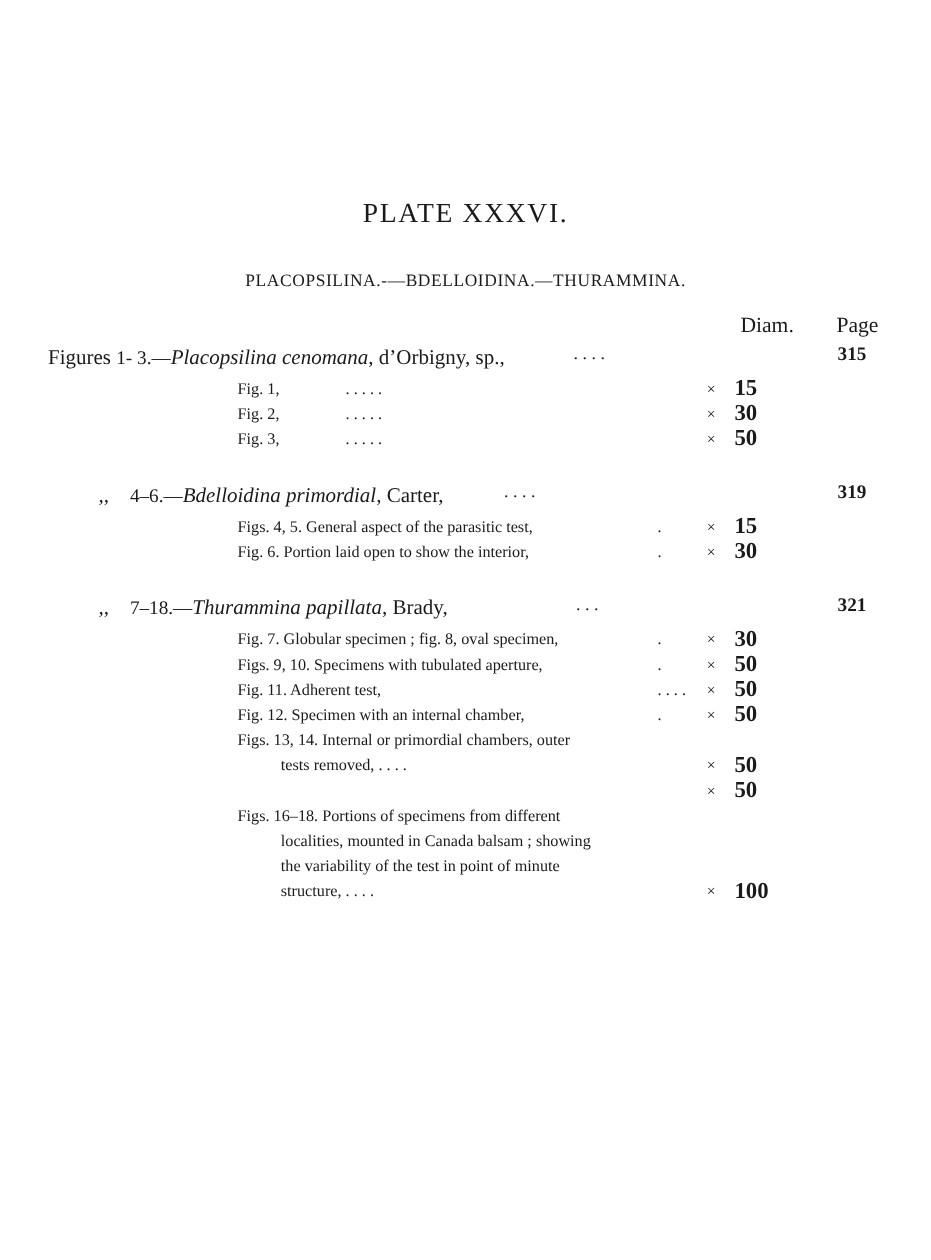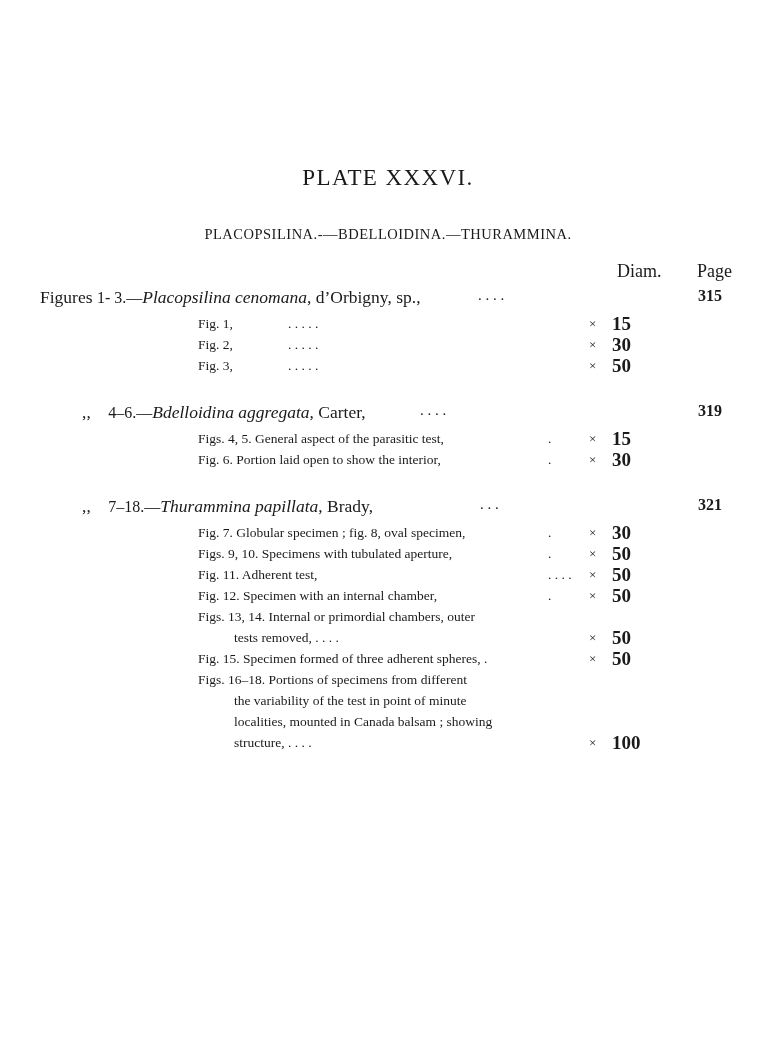--- a/index.html
+++ b/index.html
@@ -178,21 +178,21 @@
         </div>
       </div>
     </div>
 
     <div class="gap"></div>
 
     <div class="entry">
       <div class="entry-main">
         <span class="lead" style="left:82px;">
           <span>,,</span>
-          &nbsp;&nbsp;&nbsp;<span class="num">4–6.—</span><span class="sp-name">Bdelloidina aggregata</span><span>, Carter,</span>
+          &nbsp;&nbsp;&nbsp;<span class="num">4–6.—</span><span class="sp-name">Bdelloidina primordial</span><span>, Carter,</span>
         </span>
         <span class="dots" style="left:420px;">.              .              .              .</span>
         <span class="pageno">319</span>
       </div>
       <div class="sub">
         <div class="sub-row">
           <span class="sub-text">Figs. 4, 5. General aspect of the parasitic test,</span>
           <span class="sub-dot">.</span>
           <span class="sub-mult">×</span>
           <span class="sub-val">15</span>
@@ -244,32 +244,31 @@
         </div>
         <div class="sub-row">
           <span class="sub-text narrow">Figs. 13, 14. Internal or primordial chambers, outer</span>
         </div>
         <div class="sub-row">
           <span class="sub-text narrow indent-cont">tests removed,  .          .          .          .</span>
           <span class="sub-mult">×</span>
           <span class="sub-val">50</span>
         </div>
         <div class="sub-row">
-          <span class="sub-text narrow">Fig. 15. Specimen formed of three adherent spheres,  .</span>
           <span class="sub-mult">×</span>
           <span class="sub-val">50</span>
         </div>
         <div class="sub-row">
           <span class="sub-text narrow">Figs. 16–18. Portions of specimens from different</span>
         </div>
         <div class="sub-row">
+          <span class="sub-text narrow indent-cont">localities, mounted in Canada balsam ; showing</span>
+        </div>
+        <div class="sub-row">
           <span class="sub-text narrow indent-cont">the variability of the test in point of minute</span>
-        </div>
-        <div class="sub-row">
-          <span class="sub-text narrow indent-cont">localities, mounted in Canada balsam ; showing</span>
         </div>
         <div class="sub-row">
           <span class="sub-text narrow indent-cont">structure,          .          .          .          .</span>
           <span class="sub-mult">×</span>
           <span class="sub-val">100</span>
         </div>
       </div>
     </div>
 
   </div>

